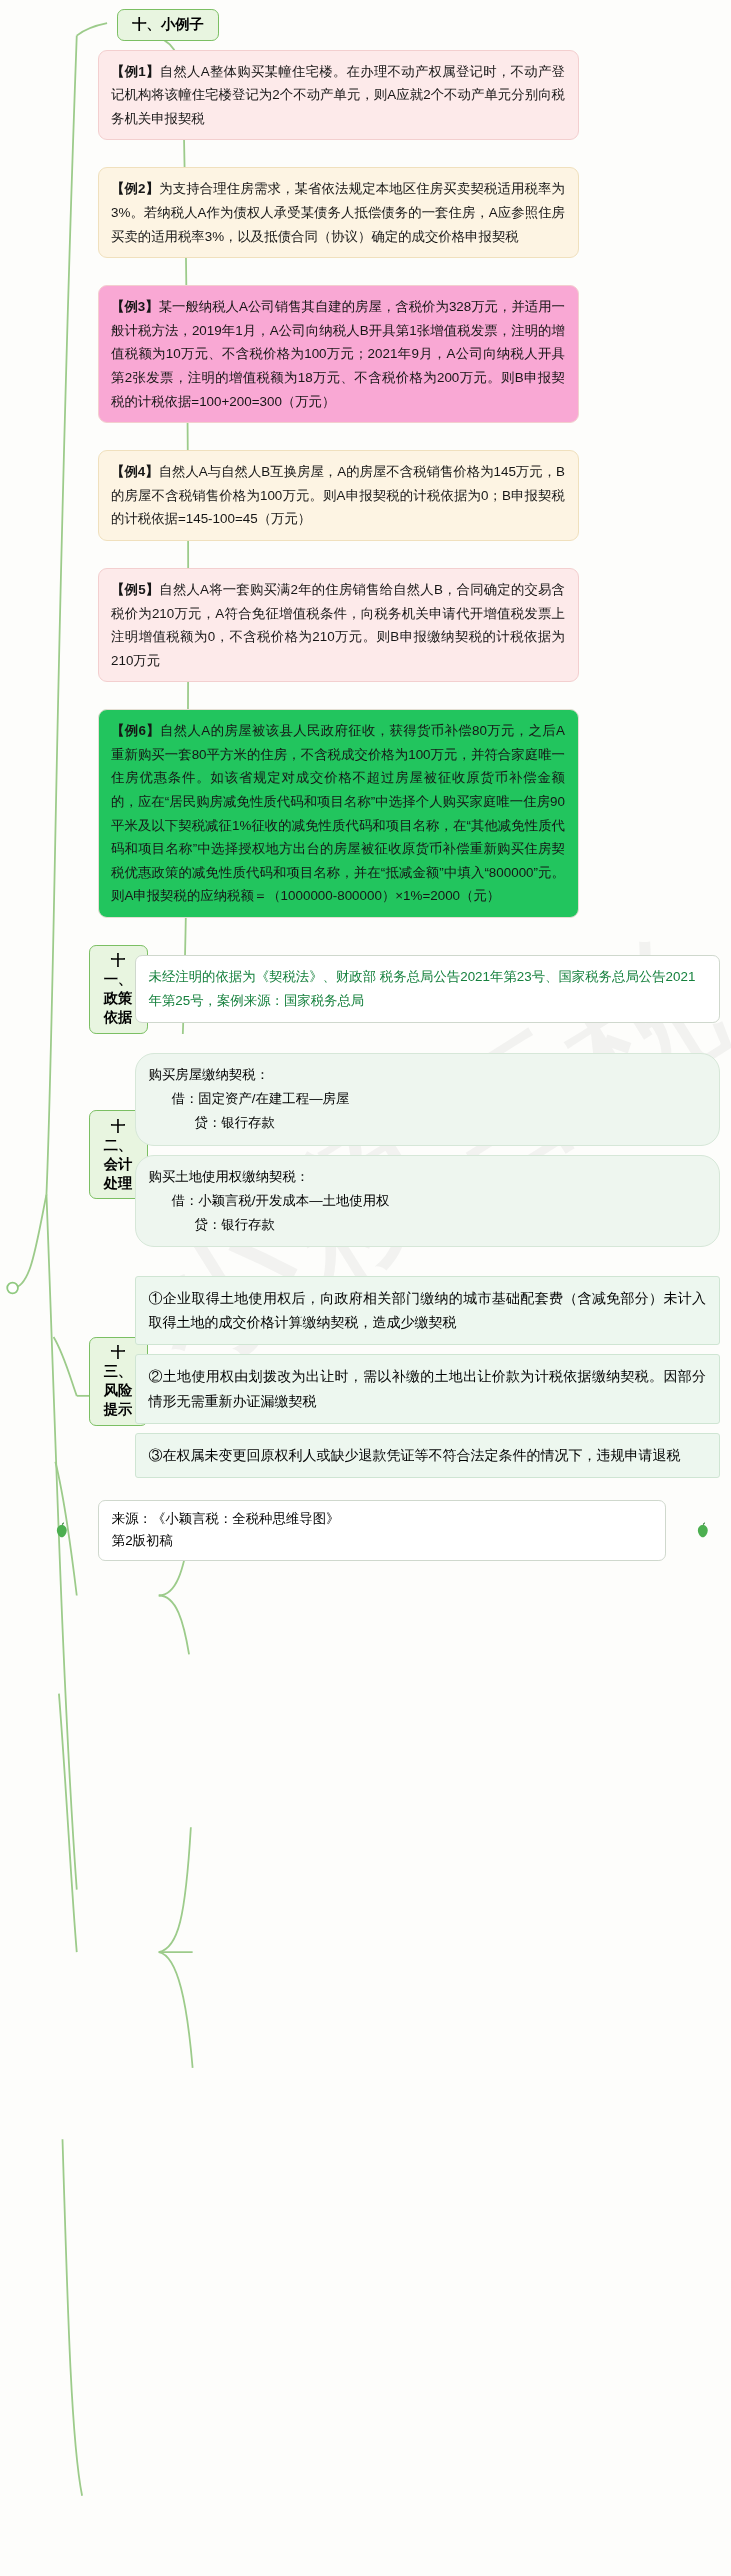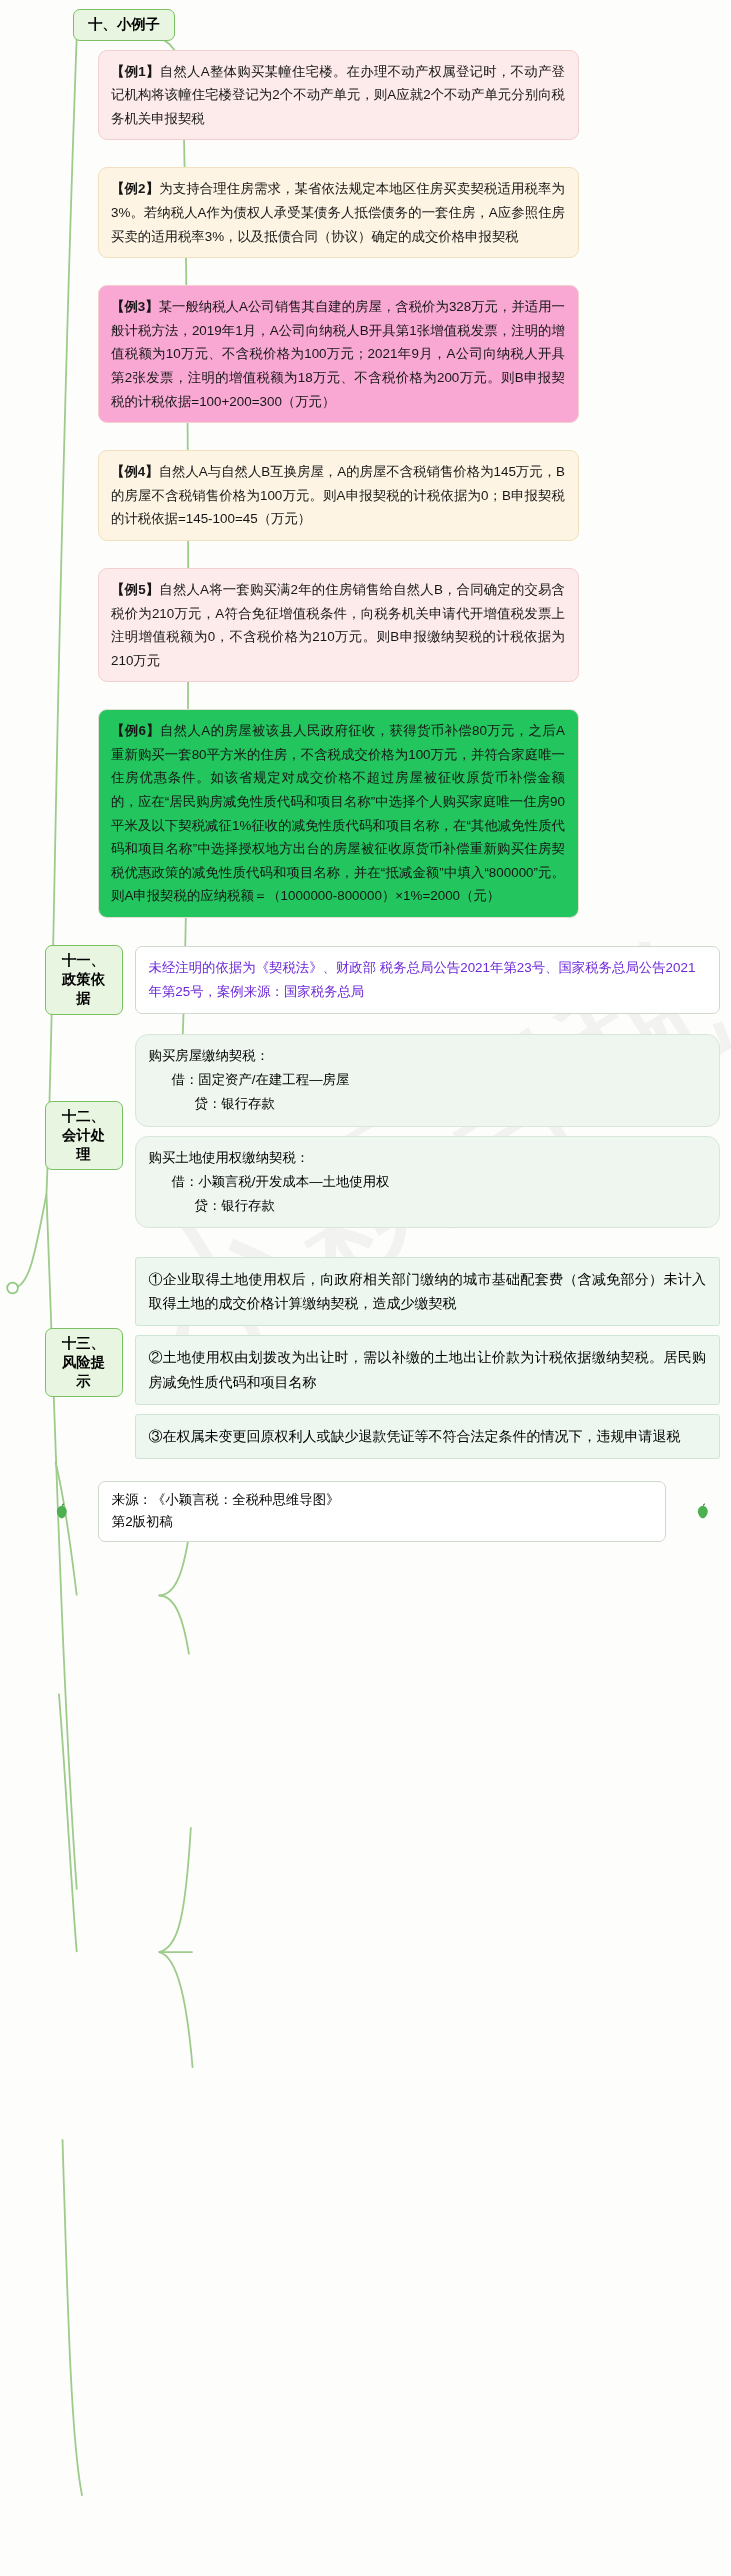--- a/index.html
+++ b/index.html
@@ -36,20 +36,21 @@
   .topic {
     display: inline-block;
     background: #e8f5e0;
     border: 1.8px solid #7bbf63;
     border-radius: 7.1px;
     padding: 5.3px 14.3px;
     font-weight: bold;
     font-size: 14.3px;
     color: #000;
     text-align: center;
+    margin-left: 44px;
   }
 
   
   .sec10 {
     position: relative;
     margin-left: 32px;
   }
   .sec10-head {
     margin-left: 28.5px;
     margin-bottom: 9px;
@@ -90,28 +91,28 @@
   }
   .row-body { flex: 1 1 auto; }
 
   .plainbox {
     border: 0.9px solid #cfd8cd;
     border-radius: 7.1px;
     background: #ffffff;
     padding: 9px 12.5px;
     font-size: 13.4px;
     line-height: 1.78;
-    color: #6d28d9;
+    color: #15803d;
   }
 
   
   .acct-group {
     background: #eef6ef;
     border: 0.9px solid #d6e7d8;
-    border-radius: 13px;
+    border-radius: 19px;
     padding: 9px 12.5px;
     margin-bottom: 9px;
     font-size: 13.4px;
     line-height: 1.8;
   }
   .acct-title { }
   .acct-line { padding-left: 23px; }
   .acct-line2 { padding-left: 46px; }
 
   
@@ -254,21 +255,21 @@
         </div>
       </div>
     </div>
 
     <div class="row" style="margin-top:19.6px;">
       <div class="row-label">
         <span class="topic">十三、风险提示</span>
       </div>
       <div class="row-body">
         <div class="risk-item">①企业取得土地使用权后，向政府相关部门缴纳的城市基础配套费（含减免部分）未计入取得土地的成交价格计算缴纳契税，造成少缴契税</div>
-        <div class="risk-item">②土地使用权由划拨改为出让时，需以补缴的土地出让价款为计税依据缴纳契税。居民购房减免性质代码和项目名称</div>
+        <div class="risk-item">②土地使用权由划拨改为出让时，需以补缴的土地出让价款为计税依据缴纳契税。因部分情形无需重新办证漏缴契税</div>
         <div class="risk-item">③在权属未变更回原权利人或缺少退款凭证等不符合法定条件的情况下，违规申请退税</div>
       </div>
     </div>
 
     <div class="footer">
       <svg class="apple" viewBox="0 0 24 24">
         <path d="M12 5c-3 0-6 2.4-6 6.4 0 4.6 3.3 8.6 6 8.6s6-4 6-8.6C18 7.4 15 5 12 5z" fill="#4caf50"></path>
         <path d="M12 5c0-1.6 1.2-3 2.8-3.4C14.8 3.2 13.6 4.8 12 5z" fill="#2e7d32"></path>
       </svg>
       <div class="footer-box">

